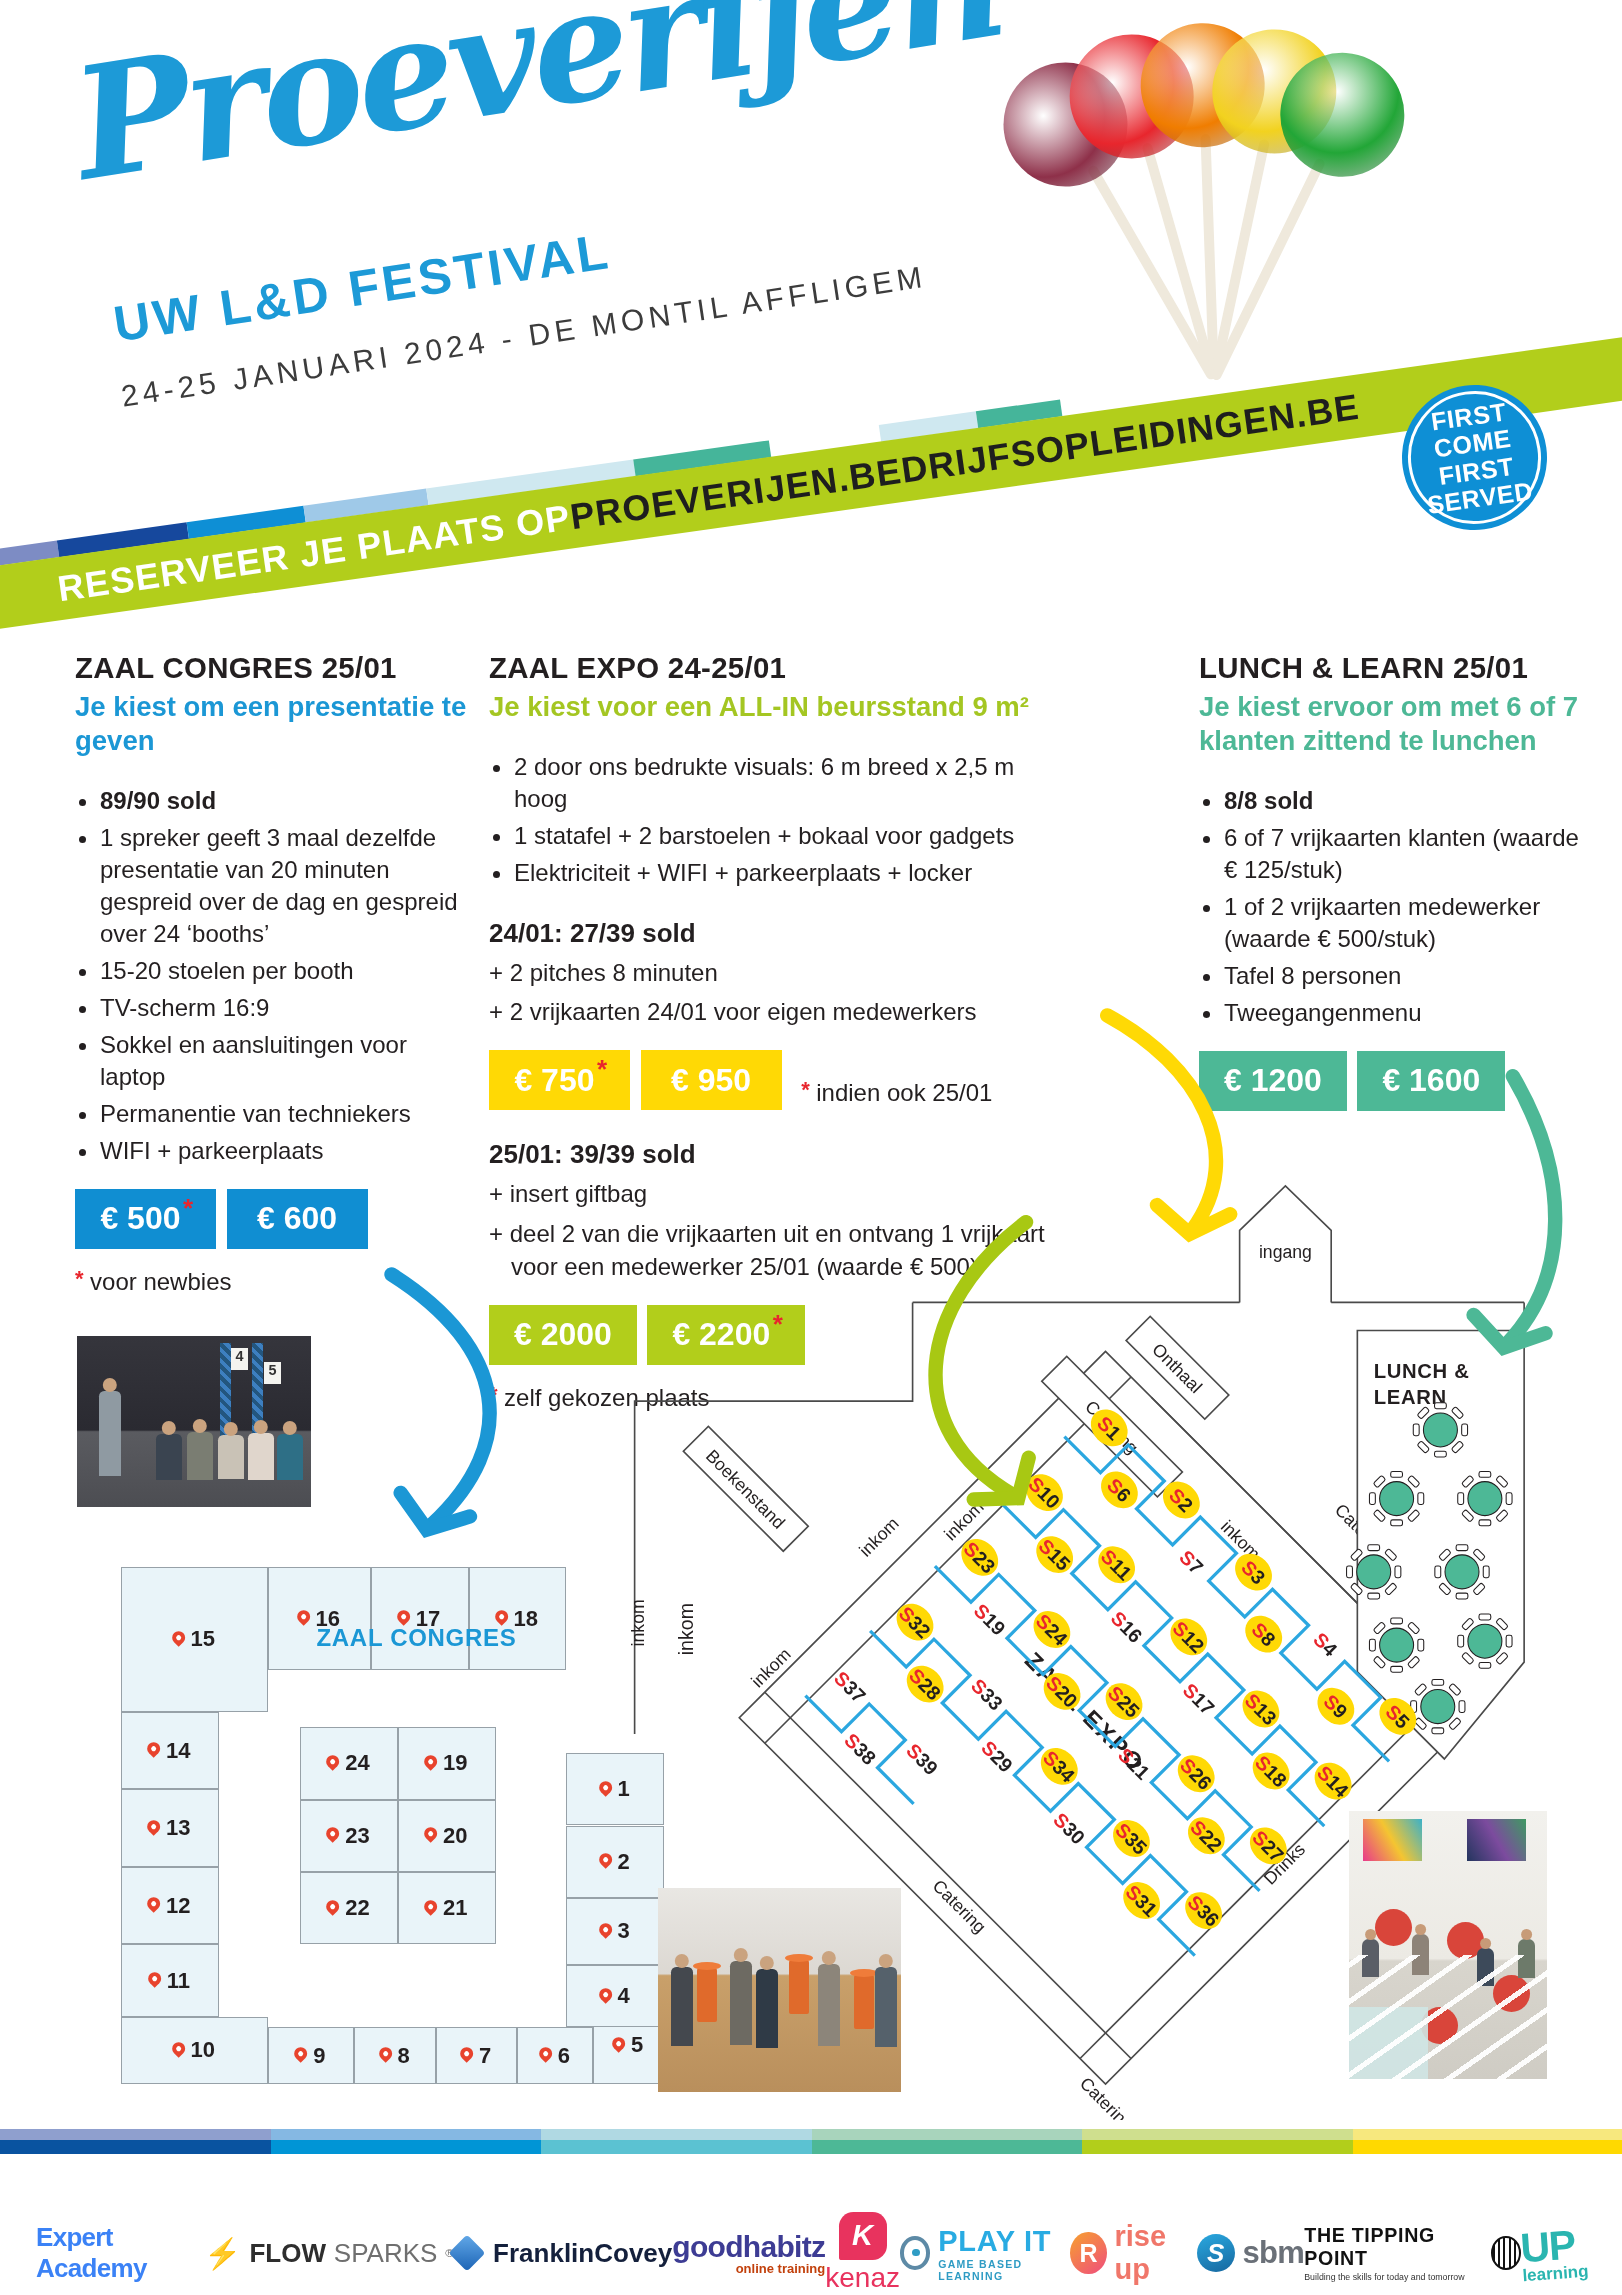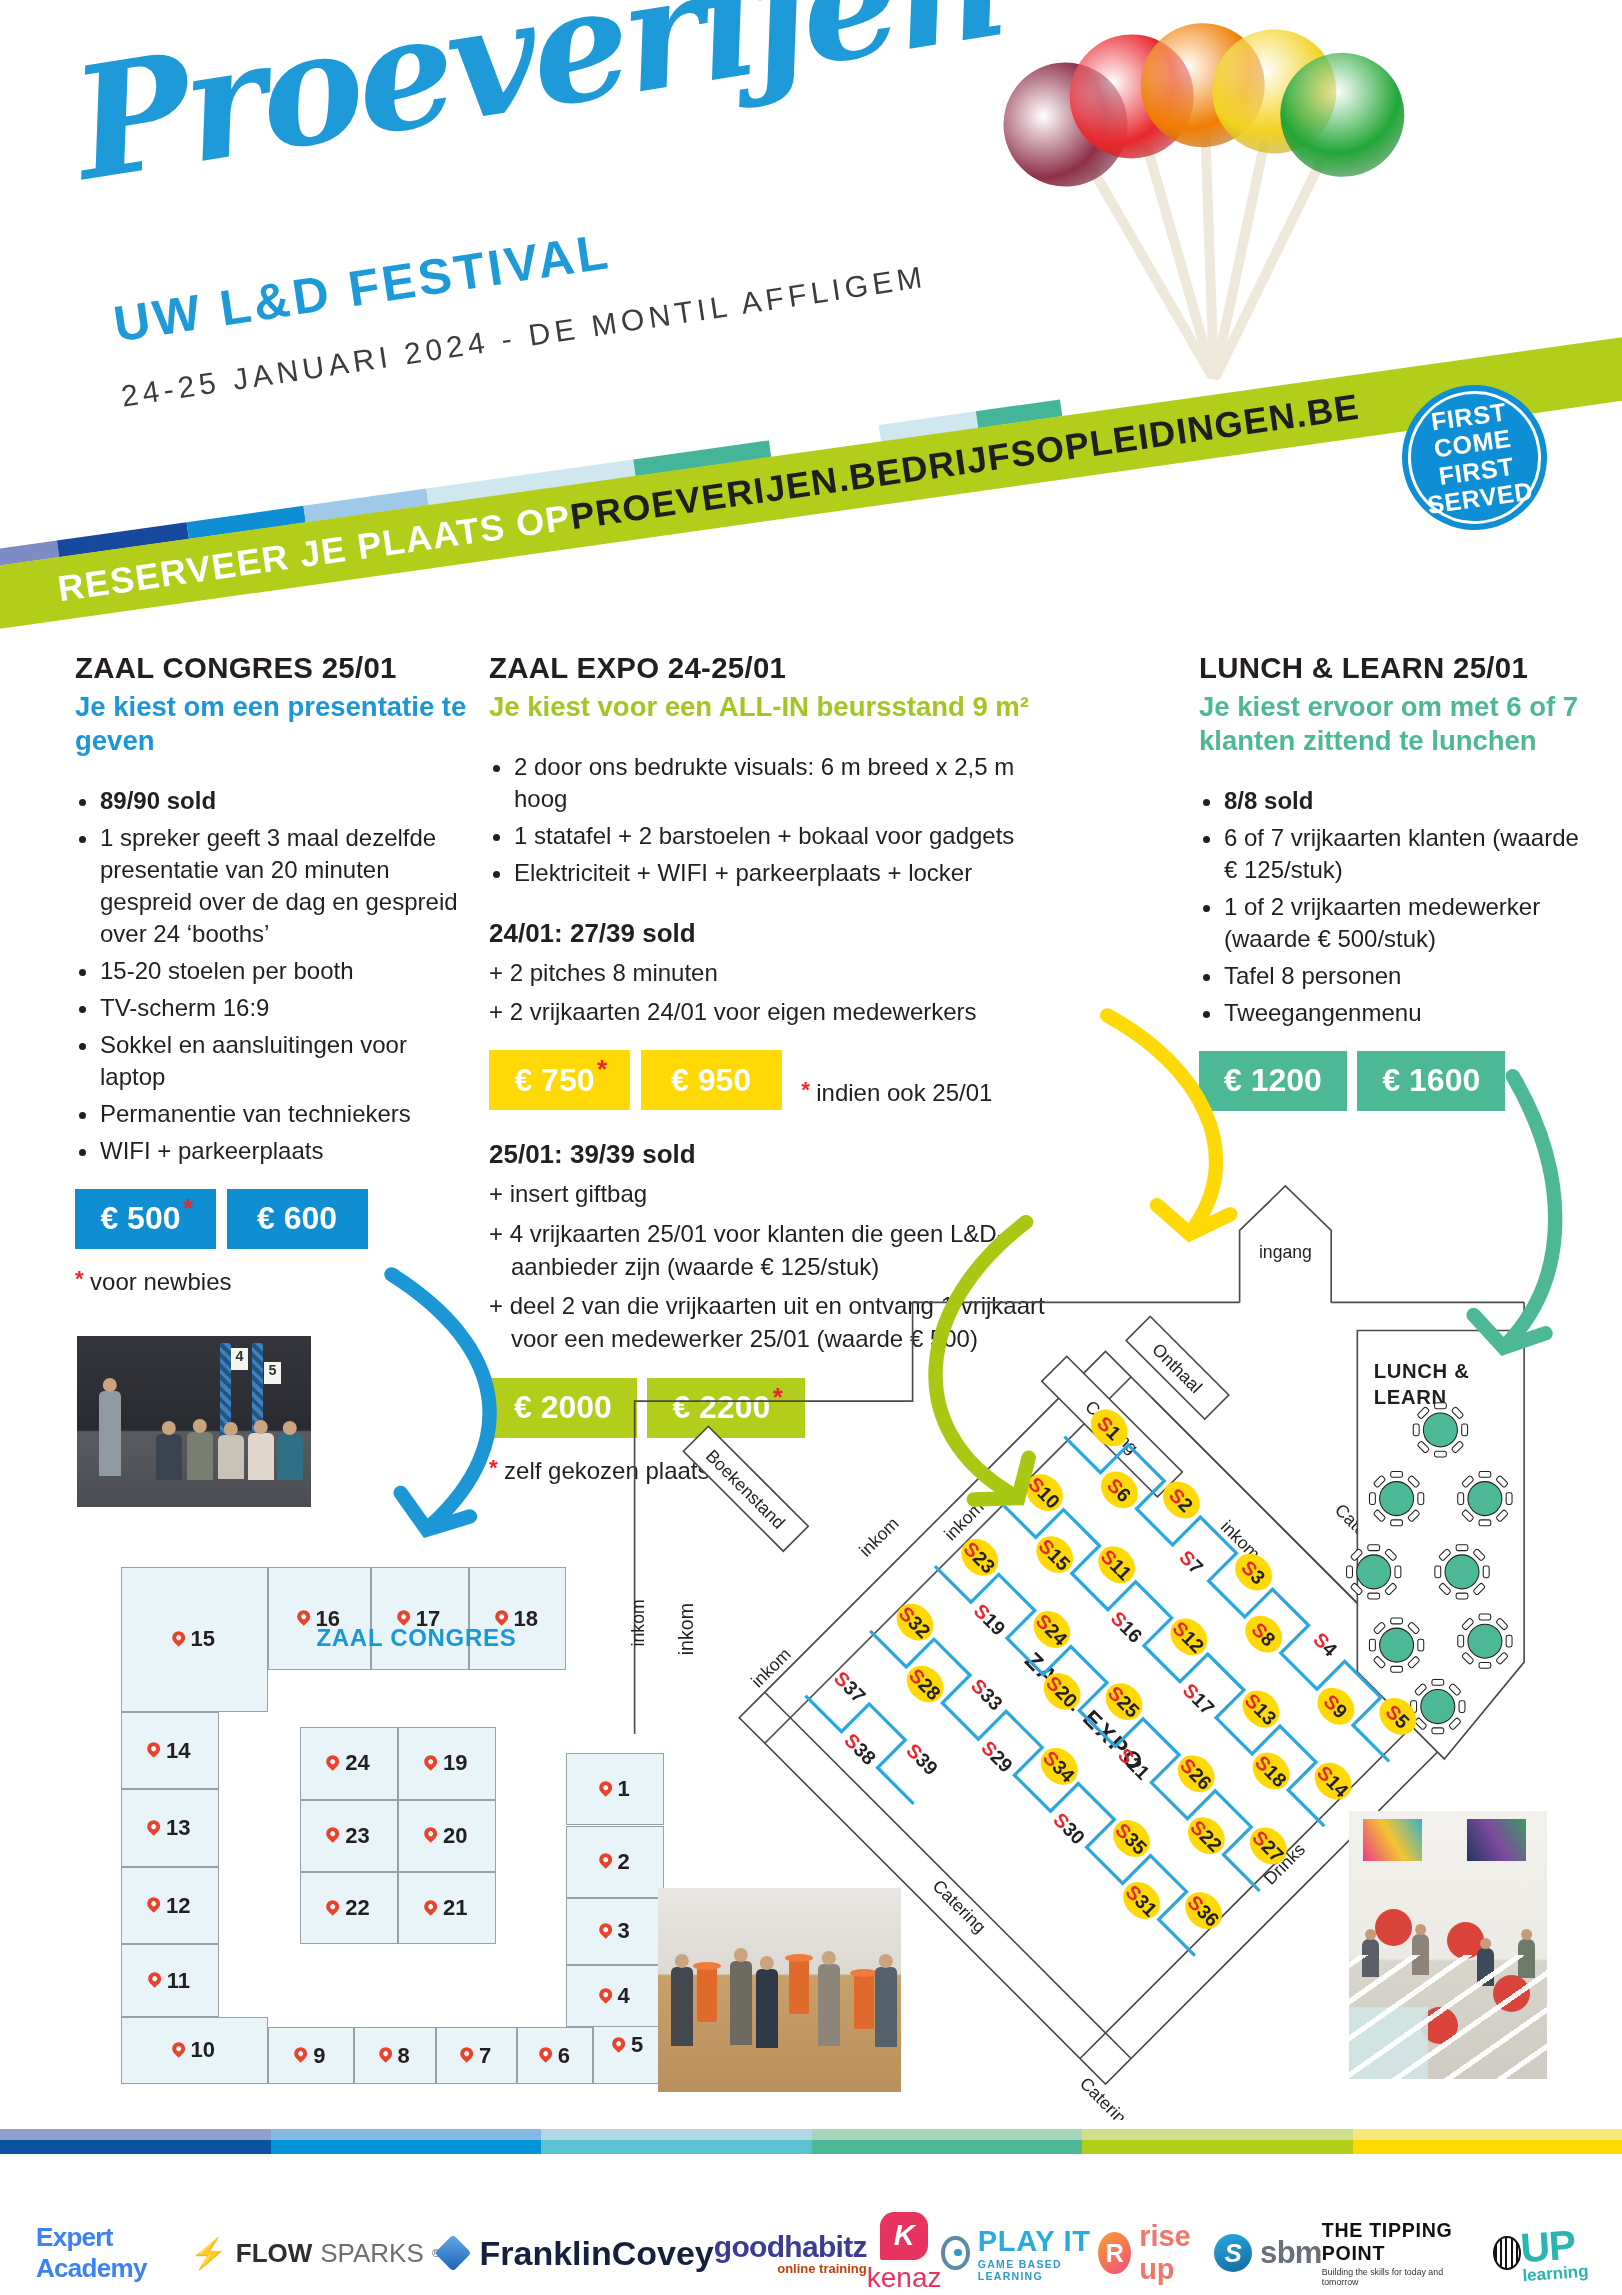--- a/index.html
+++ b/index.html
@@ -114,21 +114,21 @@
     display:flex; justify-content:space-between; align-items:center; z-index:2;
   }
   .flogo { display:flex; align-items:center; gap:7.9px; }
   .flogo .col-stack { display:flex; flex-direction:column; align-items:flex-start; }
   .lg-expert-academy .lbl { font-size:26px; font-weight:800; color:#3b82f6; letter-spacing:-0.7px; }
   .lg-flowsparks .bolt { font-size:30px; color:#f6881f; }
   .lg-flowsparks .lbl { font-size:26px; font-weight:800; color:#2e2e2e; }
   .lg-flowsparks .lbl2 { font-size:26px; font-weight:300; color:#6f6f6f; }
   .lg-flowsparks sup { font-size:11.8px; color:#6f6f6f; }
   .lg-franklincovey .diamond { width:26px; height:26px; background:linear-gradient(135deg,#63a9e8,#1b63b5); transform:rotate(45deg); border-radius:3.9px; }
-  .lg-franklincovey .lbl { font-size:34px; font-weight:700; color:#14203c; margin-left:5.2px; }
+  .lg-franklincovey .lbl { font-size:26px; font-weight:700; color:#14203c; margin-left:5.2px; }
   .lg-goodhabitz .lbl { font-size:30px; font-weight:800; color:#3d3c94; letter-spacing:-0.7px; }
   .lg-goodhabitz .sub { font-size:13px; font-weight:700; color:#c2410c; align-self:flex-end; margin-top:-2.6px; }
   .lg-kenaz { flex-direction:column; gap:2.6px; }
   .lg-kenaz .ksq { width:48px; height:48px; background:#e8335e; border-radius:14.4px 14.4px 14.4px 2.6px; color:#fff; display:flex; align-items:center; justify-content:center; font-size:29px; font-weight:800; font-style:italic; }
   .lg-kenaz .lbl { font-size:28px; font-weight:400; color:#e8335e; }
   .lg-playit .picon { width:34px; height:34px; border:4.6px solid #5d8aa6; border-radius:50%; position:relative; }
   .lg-playit .picon::after { content:""; position:absolute; left:8.5px; top:8.5px; width:7.9px; height:7.9px; border-radius:50%; background:#2f9cc4; }
   .lg-playit .lbl { font-size:29px; font-weight:800; color:#29abe2; letter-spacing:0.7px; }
   .lg-playit .sub { font-size:10.5px; font-weight:700; color:#2f9cc4; letter-spacing:1.3px; }
   .lg-riseup .rc { width:42px; height:42px; border-radius:50%; background:linear-gradient(140deg,#f7a12e,#ef4d7e); color:#fff; font-size:25px; font-weight:800; display:flex; align-items:center; justify-content:center; }
@@ -230,21 +230,20 @@
         <p>+ 2 vrijkaarten 24/01 voor eigen medewerkers</p>
       </div>
     <div class="chips">
       <div class="chip" style="background: rgb(255, 217, 5);">€ 750<span class="ast">*</span></div>
         <div class="chip" style="background: rgb(255, 217, 5);">€ 950</div>
         <span class="chip-note"><span class="fnast">*</span><span>indien ook 25/01</span></span>
     </div>
     <div class="subhead">25/01: 39/39 sold</div>
     <div class="plus-lines">
         <p>+ insert giftbag</p>
-        <p>+ 4 vrijkaarten 25/01 voor klanten die geen L&amp;D-aanbieder zijn (waarde € 125/stuk)</p>
         <p>+ deel 2 van die vrijkaarten uit en ontvang 1 vrijkaart voor een medewerker 25/01 (waarde € 500)</p>
       </div>
     <div class="chips">
         <div class="chip" style="background: rgb(178, 206, 27);">€ 2000</div>
         <div class="chip" style="background: rgb(178, 206, 27);">€ 2200<span class="ast">*</span></div>
       </div>
     <p class="footnote"><span class="fnast">*</span><span>zelf gekozen plaats</span></p>
   </div>
 
   <div class="col col-3">

